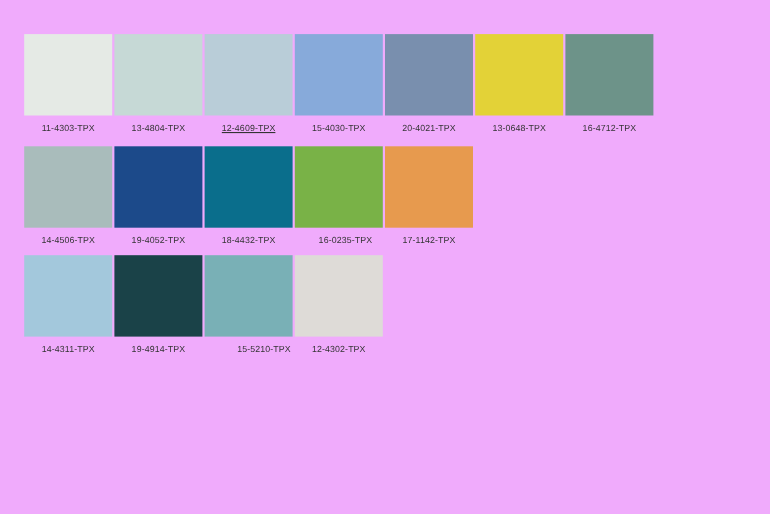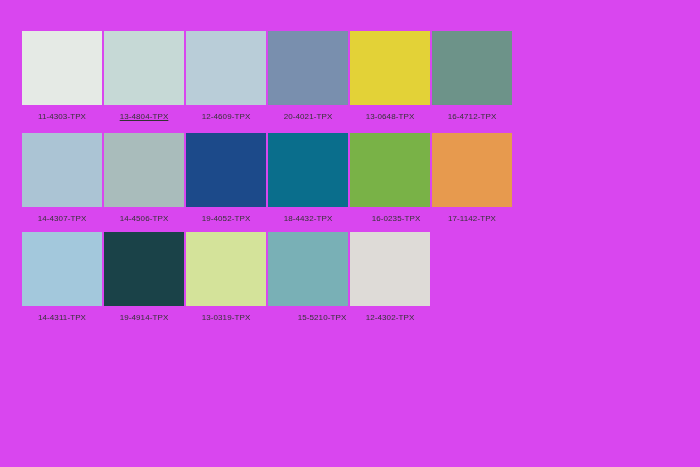--- a/index.html
+++ b/index.html
@@ -50,54 +50,54 @@
     color: #333333;
     letter-spacing: 0.1px;
     white-space: nowrap;
     text-align: center;
     font-family: "Liberation Sans", sans-serif;
   }
 </style>
 </head>
 <body>
 
-<div id="palette-board" style="background-color: #d946ef;">
+<div id="palette-board" style="background-color: #f0abfc;">
 
   <div class="swatch-row" id="row-1">
     <div class="swatch-cell">
       <span class="swatch-chip" style="background-color: rgb(229, 234, 229);"></span>
       <span class="swatch-label" style="color: rgb(51, 51, 51);">11-4303-TPX</span>
     </div>
     <div class="swatch-cell">
       <span class="swatch-chip" style="background-color: rgb(198, 217, 214);"></span>
-      <span class="swatch-label" style="color: rgb(51, 51, 51); text-decoration: underline;">13-4804-TPX</span>
+      <span class="swatch-label" style="color: rgb(51, 51, 51);">13-4804-TPX</span>
     </div>
     <div class="swatch-cell">
       <span class="swatch-chip" style="background-color: rgb(185, 205, 216);"></span>
-      <span class="swatch-label" style="color: rgb(51, 51, 51);">12-4609-TPX</span>
+      <span class="swatch-label" style="color: rgb(51, 51, 51); text-decoration: underline;">12-4609-TPX</span>
+    </div>
+    <div class="swatch-cell">
+      <span class="swatch-chip" style="background-color: rgb(135, 170, 218);"></span>
+      <span class="swatch-label" style="color: rgb(51, 51, 51);">15-4030-TPX</span>
     </div>
     <div class="swatch-cell">
       <span class="swatch-chip" style="background-color: rgb(121, 143, 174);"></span>
       <span class="swatch-label" style="color: rgb(51, 51, 51);">20-4021-TPX</span>
     </div>
     <div class="swatch-cell">
       <span class="swatch-chip" style="background-color: rgb(227, 210, 55);"></span>
       <span class="swatch-label" style="color: rgb(51, 51, 51);">13-0648-TPX</span>
     </div>
     <div class="swatch-cell">
       <span class="swatch-chip" style="background-color: rgb(109, 147, 137);"></span>
       <span class="swatch-label" style="color: rgb(51, 51, 51);">16-4712-TPX</span>
     </div>
   </div>
 
   <div class="swatch-row" id="row-2">
-    <div class="swatch-cell">
-      <span class="swatch-chip" style="background-color: rgb(171, 196, 212);"></span>
-      <span class="swatch-label" style="color: rgb(51, 51, 51);">14-4307-TPX</span>
-    </div>
     <div class="swatch-cell">
       <span class="swatch-chip" style="background-color: rgb(169, 188, 187);"></span>
       <span class="swatch-label" style="color: rgb(51, 51, 51);">14-4506-TPX</span>
     </div>
     <div class="swatch-cell">
       <span class="swatch-chip" style="background-color: rgb(28, 74, 138);"></span>
       <span class="swatch-label" style="color: rgb(51, 51, 51);">19-4052-TPX</span>
     </div>
     <div class="swatch-cell">
       <span class="swatch-chip" style="background-color: rgb(10, 110, 140);"></span>
@@ -116,24 +116,20 @@
   <div class="swatch-row" id="row-3">
     <div class="swatch-cell">
       <span class="swatch-chip" style="background-color: rgb(163, 200, 220);"></span>
       <span class="swatch-label" style="color: rgb(51, 51, 51);">14-4311-TPX</span>
     </div>
     <div class="swatch-cell">
       <span class="swatch-chip" style="background-color: rgb(26, 66, 72);"></span>
       <span class="swatch-label" style="color: rgb(51, 51, 51);">19-4914-TPX</span>
     </div>
     <div class="swatch-cell">
-      <span class="swatch-chip" style="background-color: rgb(212, 227, 154);"></span>
-      <span class="swatch-label" style="color: rgb(51, 51, 51);">13-0319-TPX</span>
-    </div>
-    <div class="swatch-cell">
       <span class="swatch-chip" style="background-color: rgb(121, 176, 182);"></span>
       <span class="swatch-label" style="color: rgb(51, 51, 51); margin-left: 28px;">15-5210-TPX</span>
     </div>
     <div class="swatch-cell">
       <span class="swatch-chip" style="background-color: rgb(222, 219, 215);"></span>
       <span class="swatch-label" style="color: rgb(51, 51, 51);">12-4302-TPX</span>
     </div>
   </div>
 
 </div>

